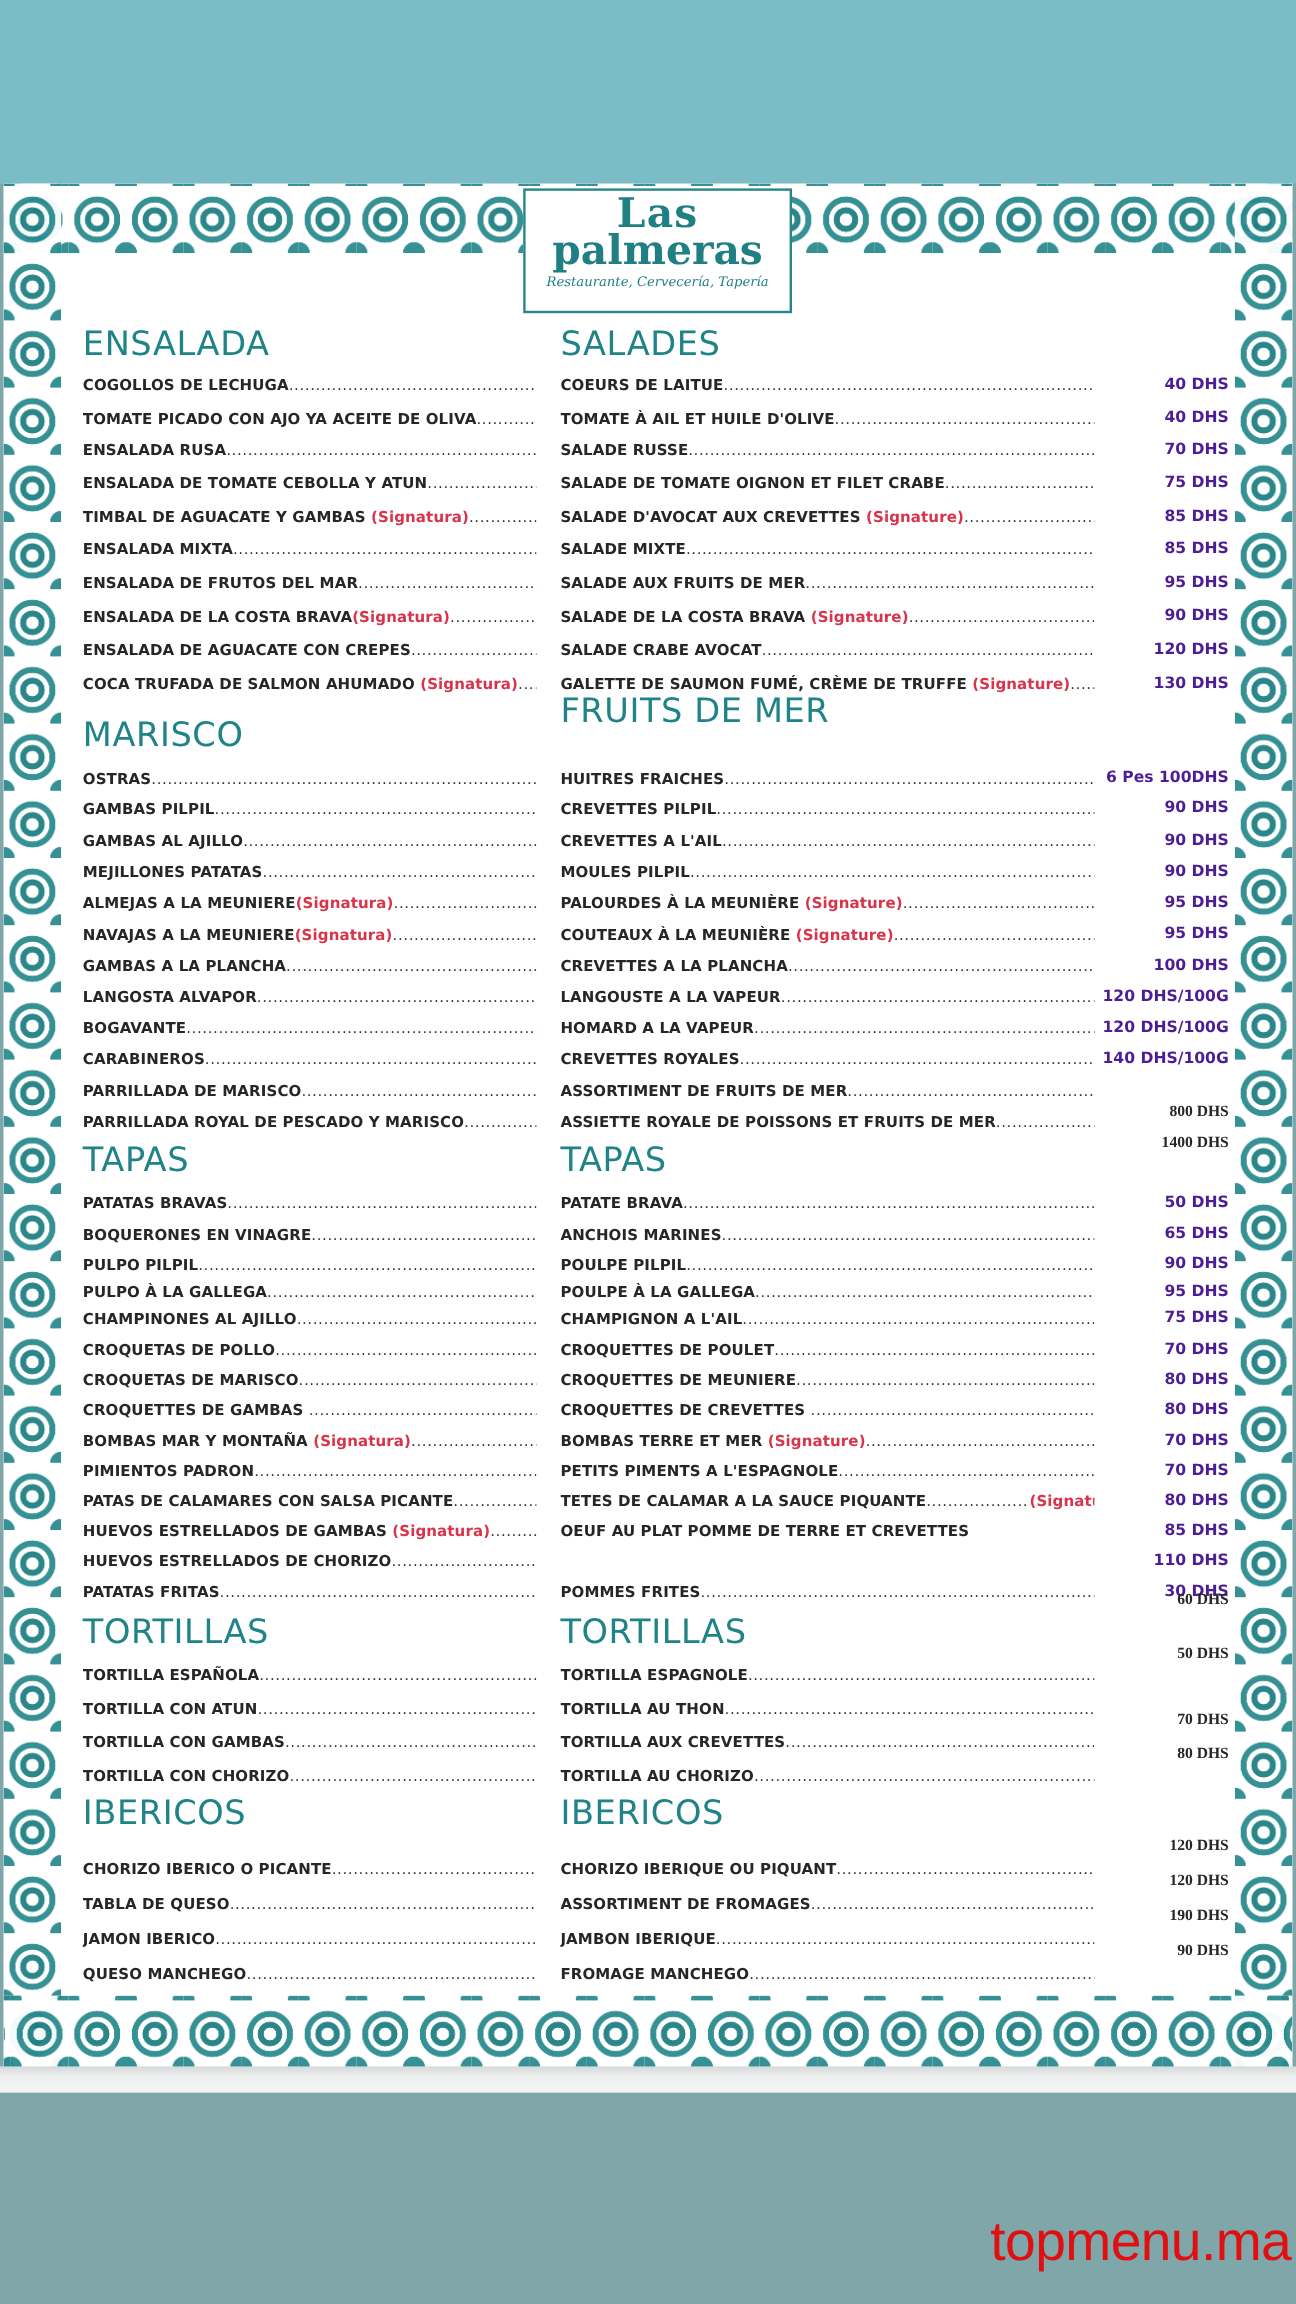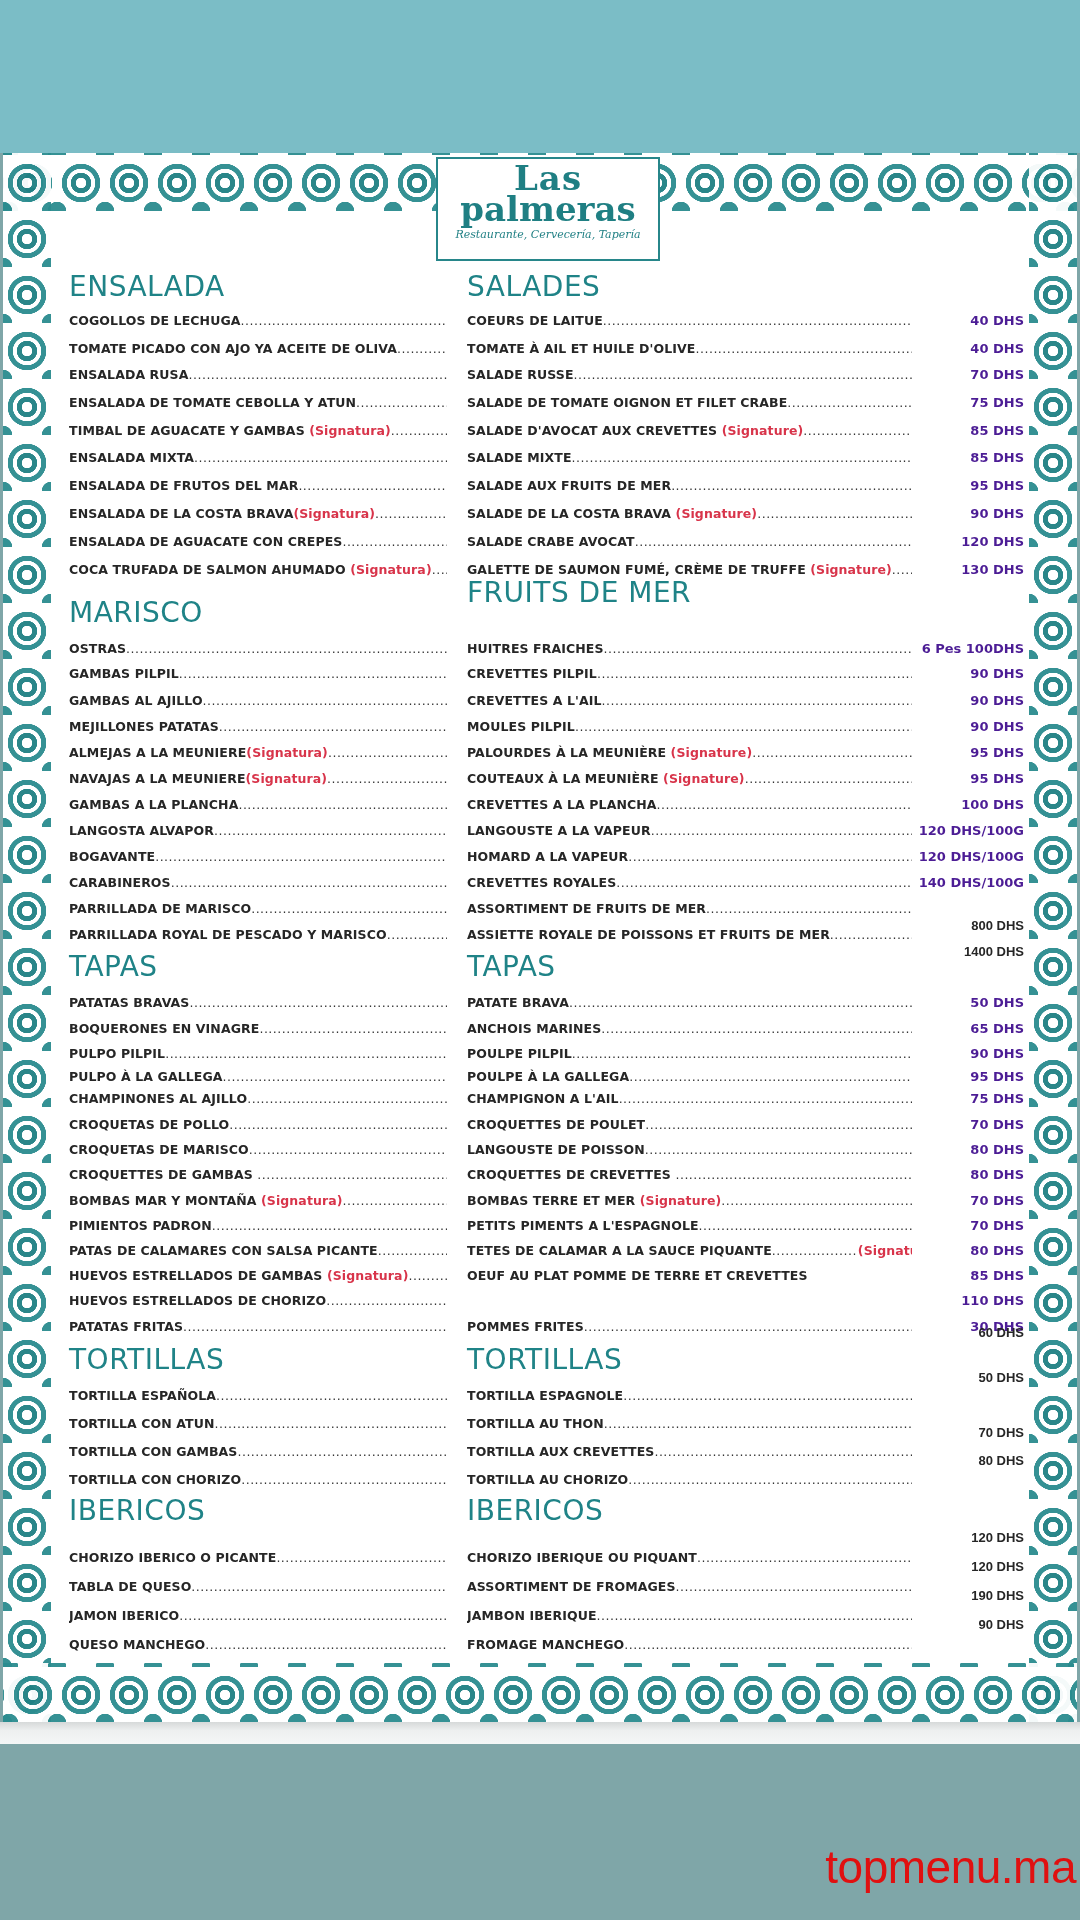--- a/index.html
+++ b/index.html
@@ -102,21 +102,21 @@
     color: #333; font-weight: normal; letter-spacing: 0.5px;
   }
   .sig { color: #d8344a; font-weight: bold; }
   .price {
     position: absolute; right: 56px; top: 0; height: 22px;
     font-family: "DejaVu Sans", sans-serif; font-weight: bold;
     font-size: 13px; line-height: 22px; color: #4c1d95; text-align: right; white-space: nowrap;
   }
   .fprice {
     position: absolute; right: 56px;
-    font-family: Liberation Sans, sans-serif; font-weight: bold;
+    font-family: Liberation Serif, serif; font-weight: bold;
     font-size: 13px; line-height: 22px; color: #262626; text-align: right; white-space: nowrap;
   }
 </style>
 </head>
 <body>
 
 <div class="top-band"></div>
 
 <div class="sheet">
   <div class="tiles tiles-top"></div>
@@ -279,21 +279,21 @@
         <div class="item fr"><span>CHAMPIGNON A L'AIL</span><span class="dots">...............................................................................................................................................................................</span></div>
         <div class="price">75 DHS</div>
       </div>
       <div class="row" style="top: 1114px;">
         <div class="item es"><span>CROQUETAS DE POLLO</span><span class="dots">...............................................................................................................................................................................</span></div>
         <div class="item fr"><span>CROQUETTES DE POULET</span><span class="dots">...............................................................................................................................................................................</span></div>
         <div class="price">70 DHS</div>
       </div>
       <div class="row" style="top: 1139px;">
         <div class="item es"><span>CROQUETAS DE MARISCO</span><span class="dots">...............................................................................................................................................................................</span></div>
-        <div class="item fr"><span>LANGOUSTE DE POISSON</span><span class="dots">...............................................................................................................................................................................</span></div>
+        <div class="item fr"><span>CROQUETTES DE MEUNIERE</span><span class="dots">...............................................................................................................................................................................</span></div>
         <div class="price">80 DHS</div>
       </div>
       <div class="row" style="top: 1164px;">
         <div class="item es"><span>CROQUETTES DE GAMBAS </span><span class="dots">...............................................................................................................................................................................</span></div>
         <div class="item fr"><span>CROQUETTES DE CREVETTES </span><span class="dots">...............................................................................................................................................................................</span></div>
         <div class="price">80 DHS</div>
       </div>
       <div class="row" style="top: 1190px;">
         <div class="item es"><span>BOMBAS MAR Y MONTAÑA </span><span class="sig">(Signatura)</span><span class="dots">...............................................................................................................................................................................</span></div>
         <div class="item fr"><span>BOMBAS TERRE ET MER </span><span class="sig">(Signature)</span><span class="dots">...............................................................................................................................................................................</span></div>

